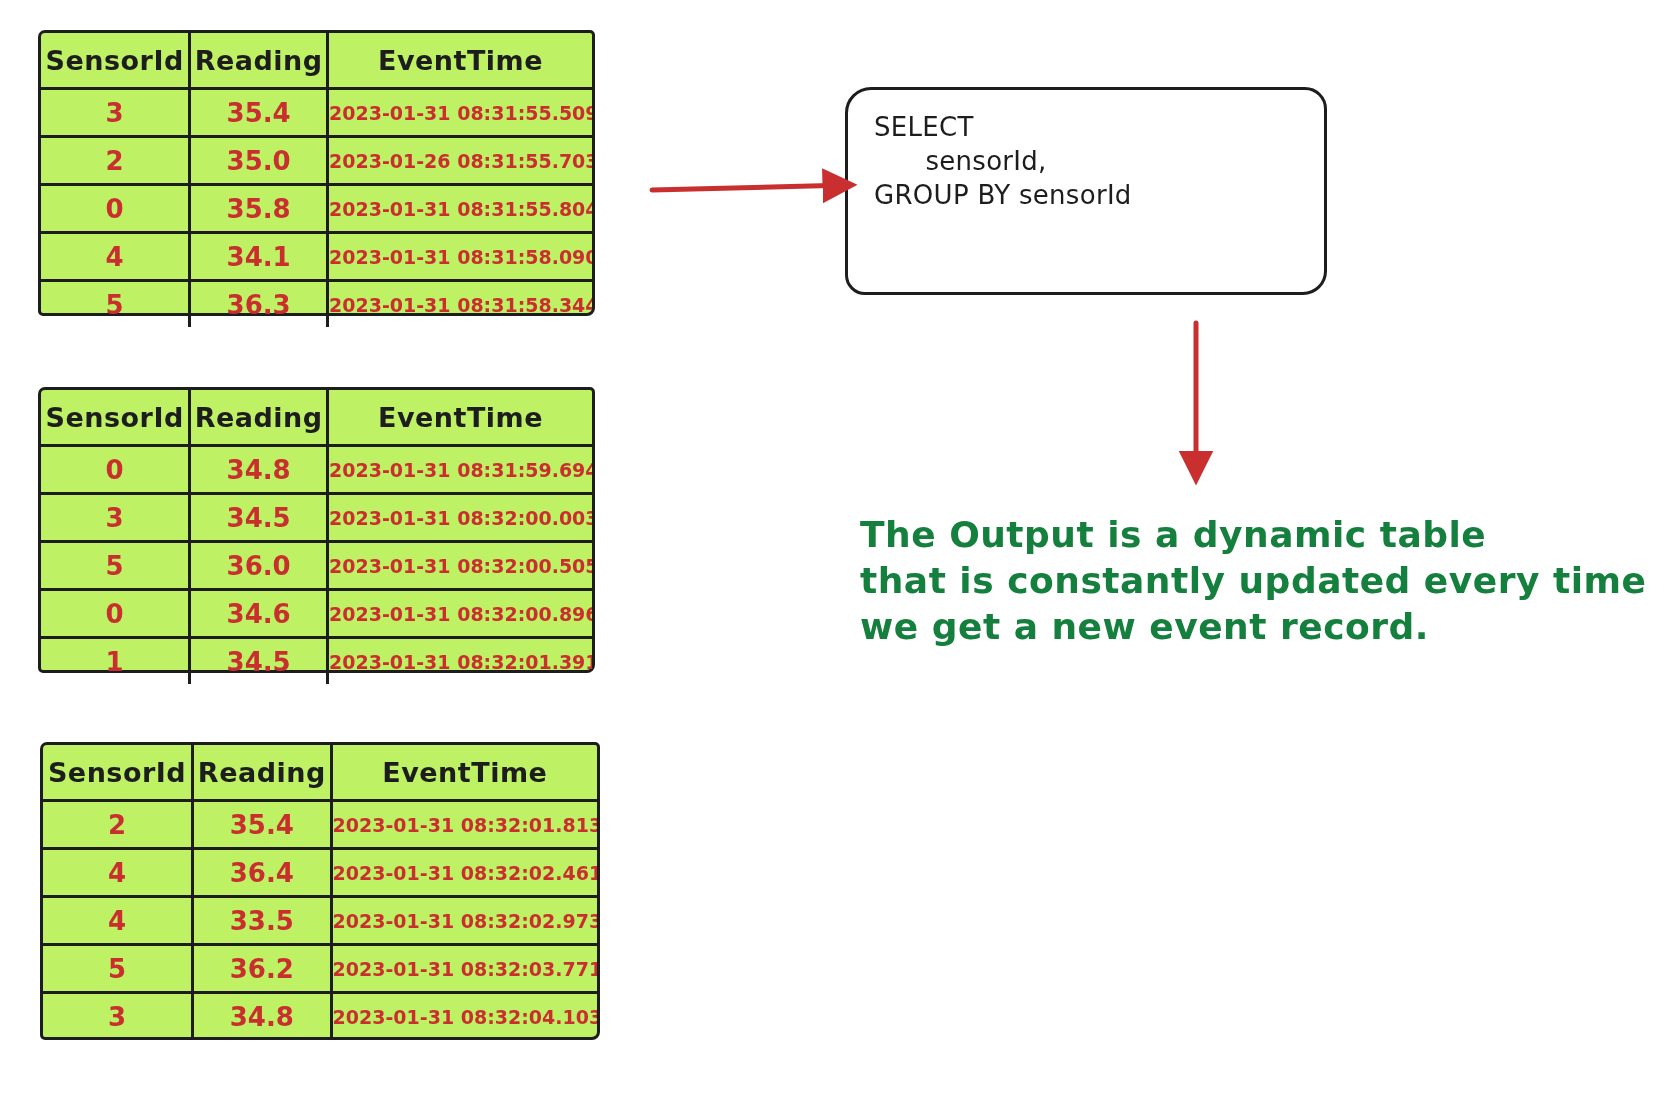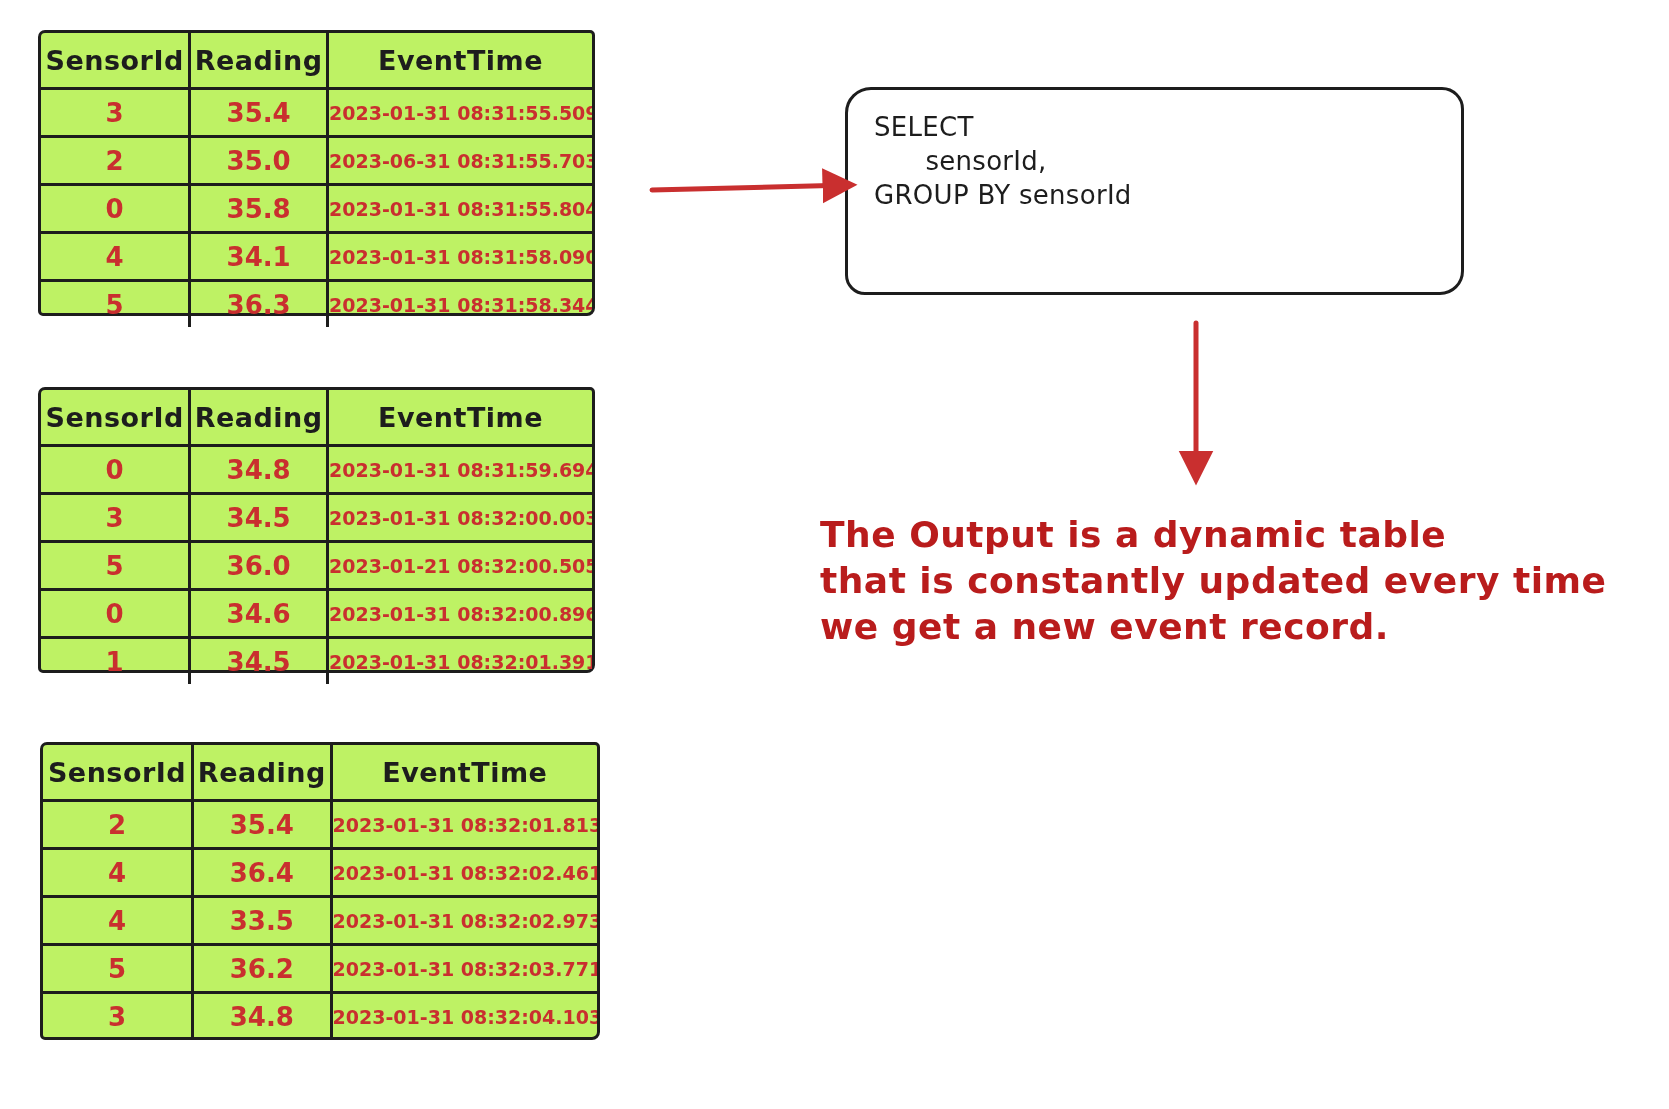--- a/index.html
+++ b/index.html
@@ -60,41 +60,41 @@
   }
   #table-0 { left: 38px;  top: 30px;  width: 557px; height: 286px; }
   #table-1 { left: 38px;  top: 387px; width: 557px; height: 286px; }
   #table-2 { left: 40px;  top: 742px; width: 560px; height: 298px; }
   .col-id { width: 27%; } .col-reading { width: 25%; } .col-time { width: 48%; }
 
   
   .sql-box {
     position: absolute;
     left: 845px; top: 87px;
-    width: 619px; height: 208px;
+    width: 482px; height: 208px;
     border: 3px solid #1d1d1d;
     border-radius: 26px 22px 24px 20px;
     box-sizing: border-box;
     background: #ffffff;
     padding: 20px 15px 0 26px;
   }
   .sql-line {
     color: #1d1d1d;
     font-size: 26px;
     line-height: 34px;
     font-weight: 500;
     white-space: pre;
     letter-spacing: 0.3px;
   }
 
   
   .note {
     position: absolute;
-    left: 820px; top: 512px;
-    color: #b91c1c;
+    left: 860px; top: 512px;
+    color: #15803d;
   }
   .note-line {
     font-size: 36px;
     line-height: 46px;
     font-weight: 600;
     letter-spacing: 0.5px;
     white-space: nowrap;
   }
 
   
@@ -125,21 +125,21 @@
         </thead>
         <tbody>
           <tr>
             <td class="cell-id">3</td>
             <td class="cell-reading">35.4</td>
             <td class="cell-time">2023-01-31 08:31:55.509</td>
           </tr>
           <tr>
             <td class="cell-id">2</td>
             <td class="cell-reading">35.0</td>
-            <td class="cell-time">2023-06-31 08:31:55.703</td>
+            <td class="cell-time">2023-01-26 08:31:55.703</td>
           </tr>
           <tr>
             <td class="cell-id">0</td>
             <td class="cell-reading">35.8</td>
             <td class="cell-time">2023-01-31 08:31:55.804</td>
           </tr>
           <tr>
             <td class="cell-id">4</td>
             <td class="cell-reading">34.1</td>
             <td class="cell-time">2023-01-31 08:31:58.090</td>
@@ -173,21 +173,21 @@
             <td class="cell-time">2023-01-31 08:31:59.694</td>
           </tr>
           <tr>
             <td class="cell-id">3</td>
             <td class="cell-reading">34.5</td>
             <td class="cell-time">2023-01-31 08:32:00.003</td>
           </tr>
           <tr>
             <td class="cell-id">5</td>
             <td class="cell-reading">36.0</td>
-            <td class="cell-time">2023-01-21 08:32:00.505</td>
+            <td class="cell-time">2023-01-31 08:32:00.505</td>
           </tr>
           <tr>
             <td class="cell-id">0</td>
             <td class="cell-reading">34.6</td>
             <td class="cell-time">2023-01-31 08:32:00.896</td>
           </tr>
           <tr>
             <td class="cell-id">1</td>
             <td class="cell-reading">34.5</td>
             <td class="cell-time">2023-01-31 08:32:01.391</td>

